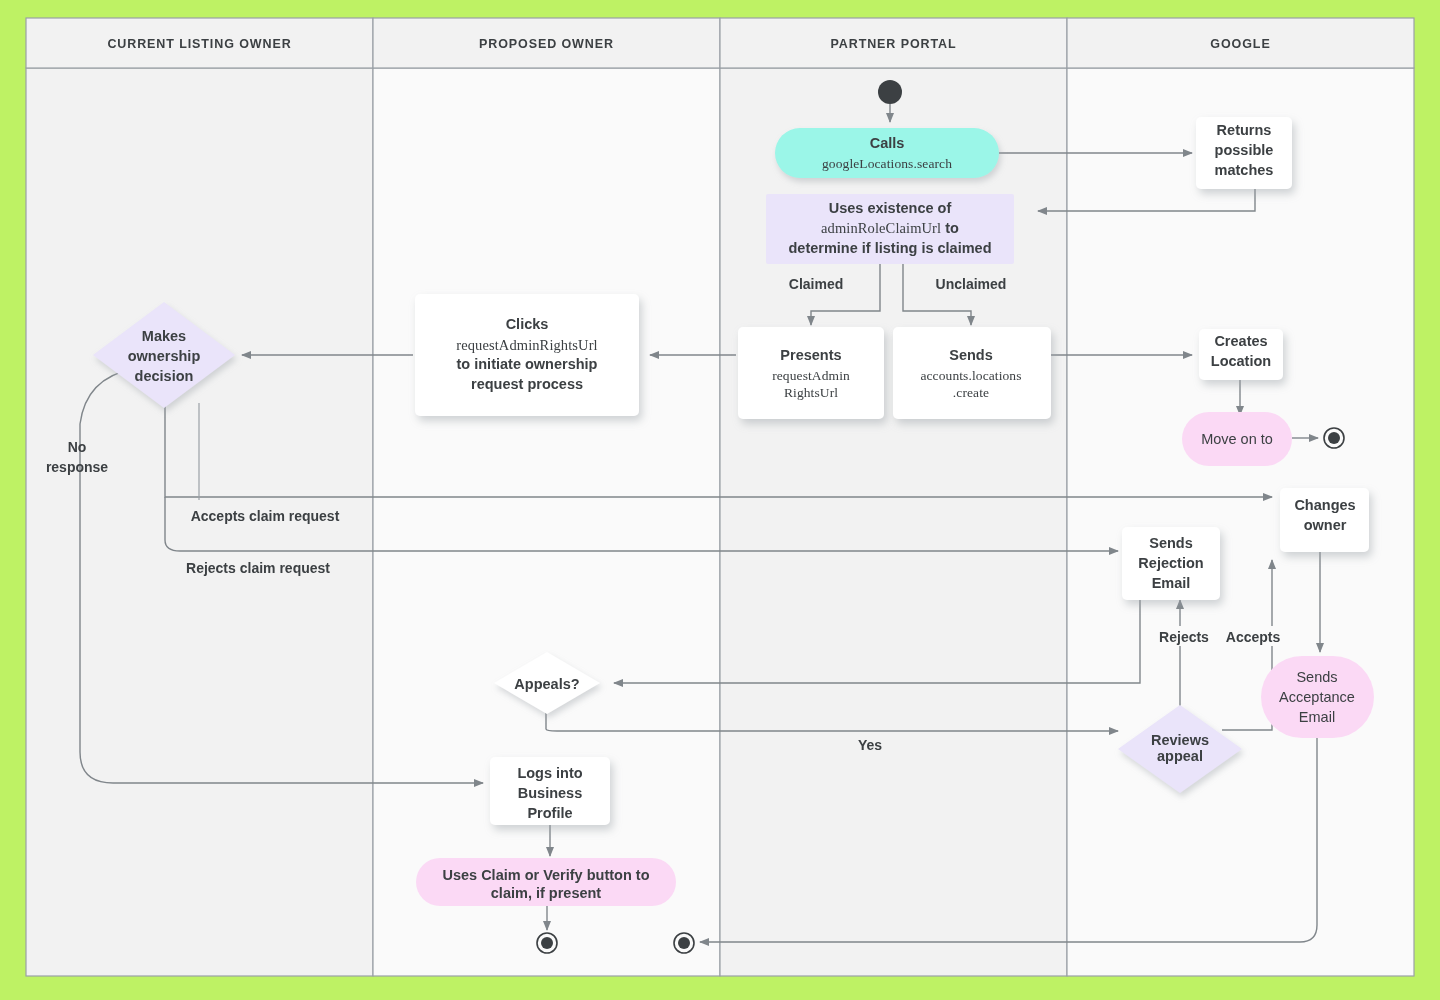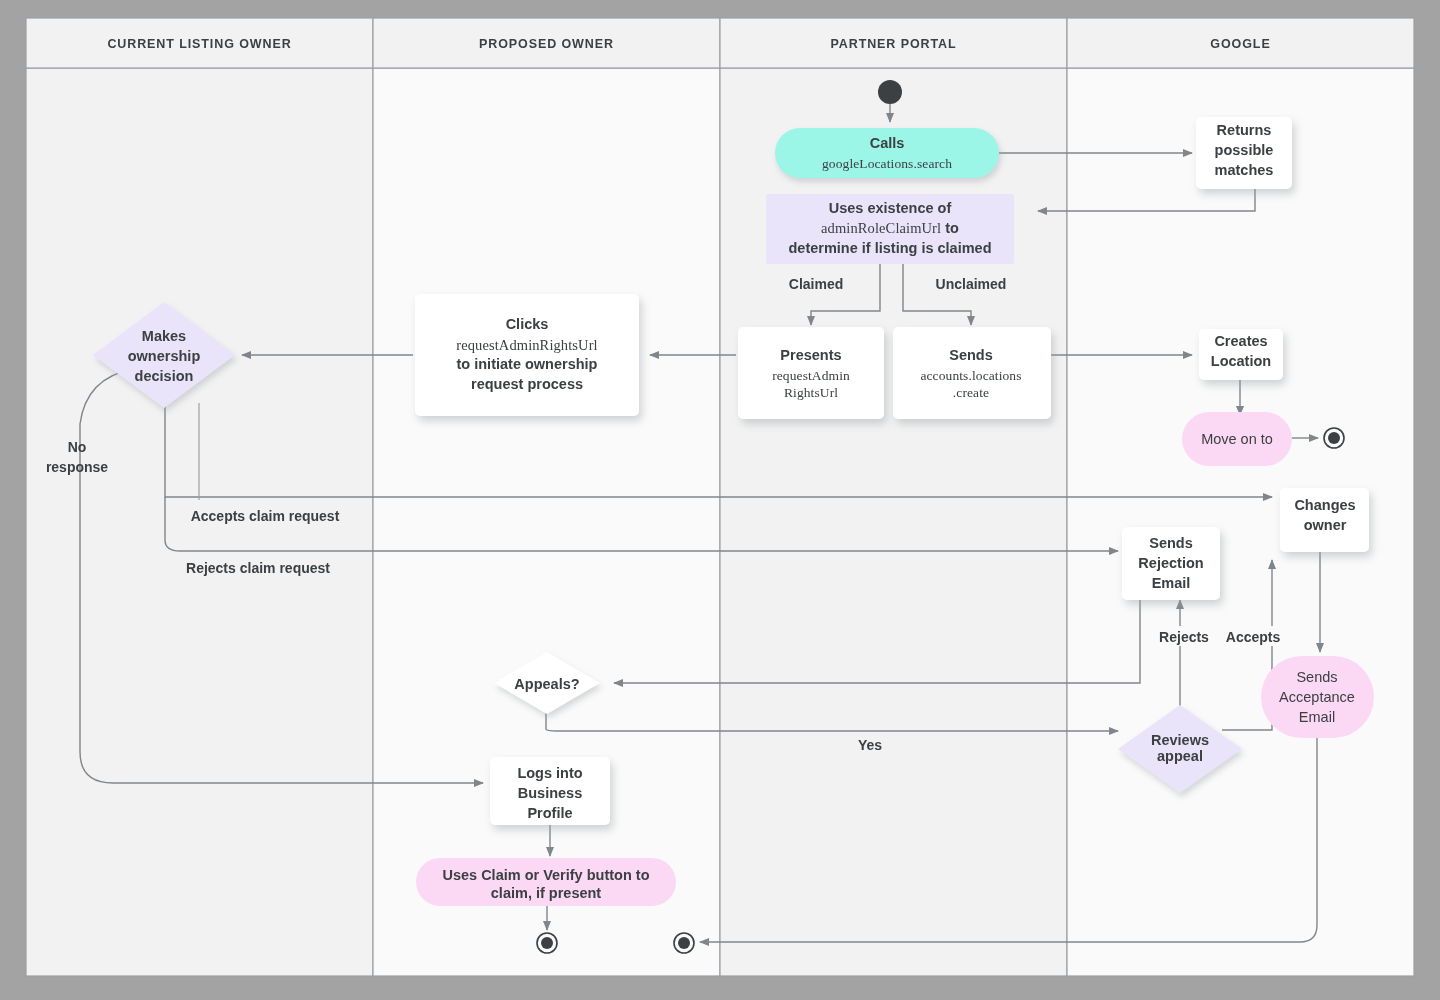--- a/index.html
+++ b/index.html
@@ -1,21 +1,21 @@
 <!DOCTYPE html>
 <html><head>
 <meta charset="utf-8">
 <style>
   html,body{margin:0;padding:0;background:#fafafa;}
   body{
     width:1440px;height:1000px;overflow:hidden;
     font-family:"Liberation Sans", sans-serif;
     color:#3c4043;
   }
-  #stage{position:relative;width:1440px;height:1000px;background:#a3a3a3;}
+  #stage{position:relative;width:1440px;height:1000px;background:#bef264;}
   svg{position:absolute;left:0;top:0;}
 
   
   .lane-rect{fill:#f2f2f2;stroke:#9aa0a6;stroke-width:1.2;}
   .lane-head{fill:#f2f2f2;stroke:#9aa0a6;stroke-width:1.2;}
   .lane-body-alt{fill:#fafafa;stroke:#9aa0a6;stroke-width:1.2;}
   .lane-title{
     font-size:12.5px;font-weight:700;letter-spacing:.9px;
     fill:#3c4043;text-anchor:middle;dominant-baseline:middle;
   }

